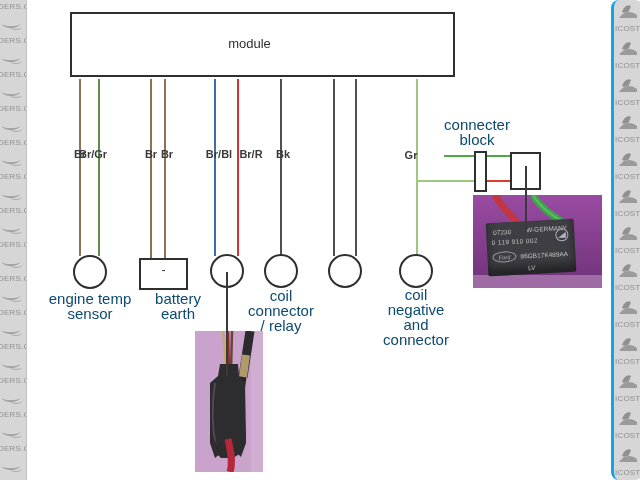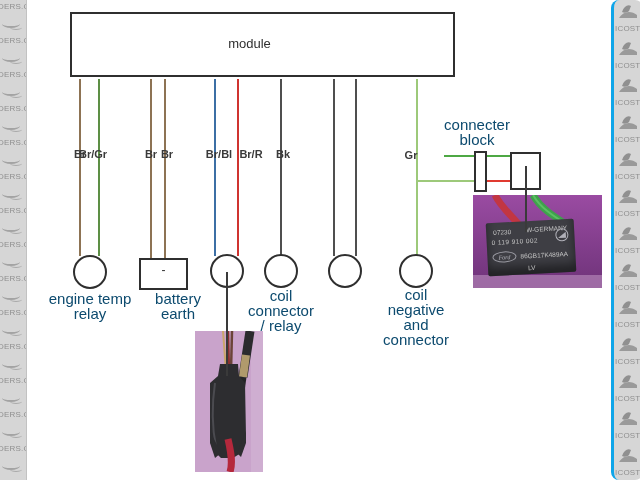--- a/index.html
+++ b/index.html
@@ -262,21 +262,21 @@
   <div class="box" style="left:139px;top:258px;width:49px;height:32px;text-align:center;">
     <span style="font-size:12px;line-height:10px;color:#333;">-</span>
   </div>
   <div class="circle" style="left:210px;top:254px;"></div>
   <div class="circle" style="left:264px;top:254px;"></div>
   <div class="circle" style="left:328px;top:254px;"></div>
   <div class="circle" style="left:399px;top:254px;"></div>
 
   <div class="clabel" style="left:40px;top:291px;width:100px;">
     <span>engine temp</span>
-    <span>relay</span>
+    <span>sensor</span>
   </div>
   <div class="clabel" style="left:138px;top:291px;width:80px;">
     <span>battery</span>
     <span>earth</span>
   </div>
   <div class="clabel" style="left:241px;top:288px;width:80px;">
     <span>coil</span>
     <span>connector</span>
     <span>/ relay</span>
   </div>

